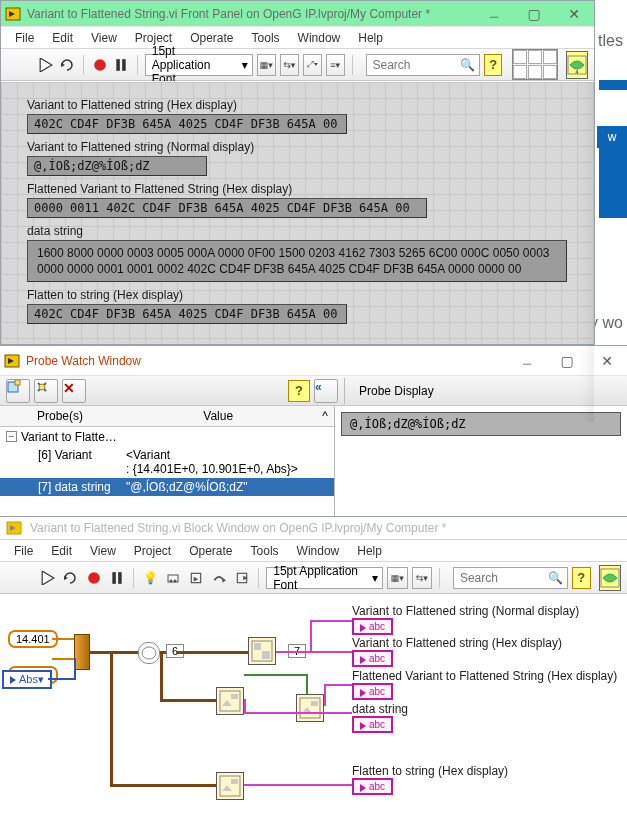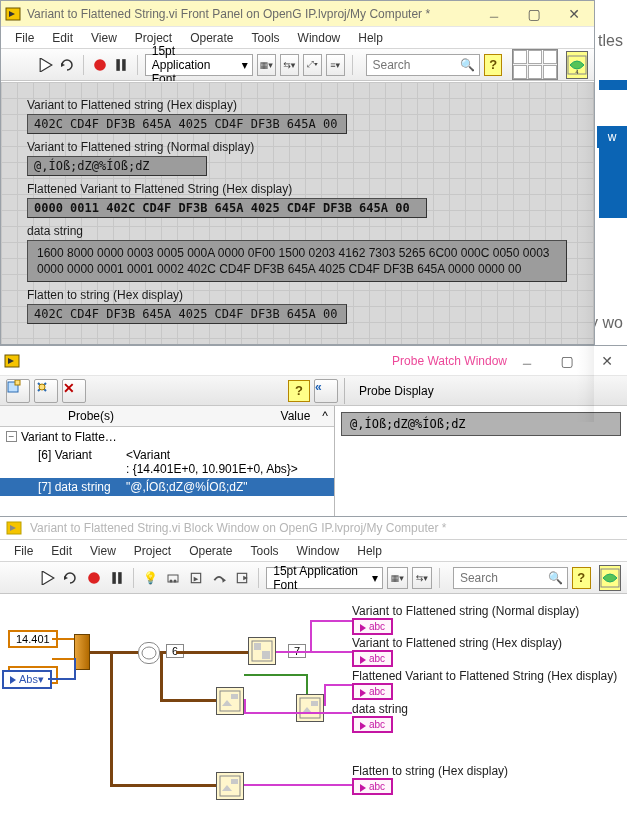--- a/index.html
+++ b/index.html
@@ -1,21 +1,21 @@
 <!DOCTYPE html>
 <html><head>
 <meta charset="utf-8">
 <style>
   * { box-sizing: border-box; font-family: "Segoe UI", Tahoma, sans-serif; }
   html, body { margin: 0; padding: 0; background: #fff; }
   body { width: 627px; font-size: 12px; color: #000; }
 
   
   .win { border: 1px solid #9aa1a8; background: #fff; }
-  .titlebar { display: flex; align-items: center; height: 26px; background: #fef9c3; border-bottom: 1px solid #e6e6e6; padding: 0 0 0 4px; }
+  .titlebar { display: flex; align-items: center; height: 26px; background: #86efac; border-bottom: 1px solid #e6e6e6; padding: 0 0 0 4px; }
   .titlebar .app-icon { width: 16px; height: 16px; margin-right: 6px; display: flex; align-items: center; justify-content: center; }
   .titlebar .title-text { flex: 1; font-size: 12px; color: #6b6b6b; white-space: nowrap; overflow: hidden; }
   .titlebar .wbtns { display: flex; }
   .titlebar .wbtn { width: 40px; height: 26px; display:flex; align-items:center; justify-content:center; color:#555; font-size:14px; }
 
   .menubar { display:flex; gap:2px; height:22px; align-items:center; padding:0 6px; border-bottom:1px solid #d6d6d6; font-size:12px; color:#333; }
   .menubar .menu-item { padding:2px 8px; }
 
   .toolbar { display:flex; align-items:center; height:32px; padding:2px 6px; gap:4px; border-bottom:1px solid #c6c6c6; background:linear-gradient(#fdfdfd,#ececec); }
   .toolbar .tbtn { width:22px; height:24px; border:1px solid transparent; display:flex; align-items:center; justify-content:center; color:#444; border-radius:2px; }
@@ -48,34 +48,34 @@
   .multi { padding:4px 9px; line-height:1.35; }
 
   
   .probe-titlebar { background:#fff; height:30px; }
   .probe-tool { display:flex; align-items:center; height:30px; padding:2px 6px; gap:4px; border-bottom:1px solid #c6c6c6; background:linear-gradient(#f7f7f7,#e5e5e5); }
   .probe-tool .tbtn { border:1px solid #a6a6a6; border-radius:2px; background:linear-gradient(#fff,#e8e8e8); }
   .probe-tool .del { color:#b00; font-weight:bold; font-size:14px; }
   .probe-body { display:flex; }
   .probe-left { width:335px; border-right:1px solid #b9b9b9; }
   .probe-left table { width:100%; border-collapse:collapse; font-size:12px; }
-  .probe-left th { text-align:right; font-weight:normal; border-bottom:1px solid #c6c6c6; padding:3px 6px; background:#f6f6f6; }
+  .probe-left th { text-align:center; font-weight:normal; border-bottom:1px solid #c6c6c6; padding:3px 6px; background:#f6f6f6; }
   .probe-left td { padding:2px 6px; vertical-align:top; white-space:nowrap; }
   .tree-toggle { display:inline-block; width:11px; height:11px; border:1px solid #888; text-align:center; line-height:9px; font-size:10px; color:#555; margin-right:4px; }
   .sel-row td { background:#2f6fb5; color:#fff; }
   .probe-right { flex:1; display:flex; flex-direction:column; }
   .probe-right .val { margin:6px; background:#b2b2b2; border:1px solid #555; padding:4px 8px; font-family:Consolas,monospace; font-size:12px; }
 
   
   .bd-title { color:#b6b6b6; border-bottom:1px solid #d2d2d2; padding:4px 6px 4px 30px; font-size:12px; position:relative; }
   .bd-title .app-icon { position:absolute; left:6px; top:3px; }
   .diagram { background:#fff; padding:20px 8px 30px 8px; min-height:230px; position:relative; }
 
   .const-box { position:absolute; border:2px solid; padding:1px 6px; font-size:11px; background:#fff; }
-  .c-orange { border-color:#d67a00; color:#000; }
+  .c-orange { border-color:#d67a00; color:#000;border-radius:7px; }
   .c-blue { border-color:#2f55b3; color:#2f55b3; }
   .c-blue .tri { display:inline-block; width:0; height:0; border-top:4px solid transparent; border-bottom:4px solid transparent; border-left:6px solid #2f55b3; margin-right:3px; vertical-align:middle; }
 
   .node { position:absolute; border:1px solid #555; background:#fff6cc; width:28px; height:28px; display:flex; align-items:center; justify-content:center; }
   .node.small { width:22px; height:22px; }
   .bundle { position:absolute; width:16px; height:36px; background:linear-gradient(90deg,#e7a33a,#b26a00); border:1px solid #6b4200; }
 
   .ind-box { position:absolute; border:2px solid #c415a3; background:#fff5fb; padding:1px 6px; font-size:10px; color:#c415a3; }
   .ind-box .tri { display:inline-block; width:0; height:0; border-top:4px solid transparent; border-bottom:4px solid transparent; border-left:6px solid #c415a3; margin-right:3px; vertical-align:middle; }
 
@@ -196,21 +196,21 @@
   </div>
 
   <div class="panel-grid-bg">
     <div class="field-label">Variant to Flattened string (Hex display)</div>
     <div class="field-value">402C CD4F DF3B 645A 4025 CD4F DF3B 645A 00</div>
 
     <div class="field-label">Variant to Flattened string (Normal display)</div>
     <div class="field-value" style="min-width:180px;">@,ÍOß;dZ@%ÍOß;dZ</div>
 
     <div class="field-label">Flattened Variant to Flattened String (Hex display)</div>
-    <div class="field-value" style="min-width:400px;font-weight:bold;">0000 0011 402C CD4F DF3B 645A 4025 CD4F DF3B 645A 00</div>
+    <div class="field-value" style="min-width:400px;">0000 0011 402C CD4F DF3B 645A 4025 CD4F DF3B 645A 00</div>
 
     <div class="field-label">data string</div>
     <div class="field-value wide multi">
       <div>1600 8000 0000 0003 0005 000A 0000 0F00 1500 0203 4162 7303 5265 6C00 000C 0050 0003</div>
       <div>0000 0000 0001 0001 0002 402C CD4F DF3B 645A 4025 CD4F DF3B 645A 0000 0000 00</div>
     </div>
 
     <div class="field-label">Flatten to string  (Hex display)</div>
     <div class="field-value">402C CD4F DF3B 645A 4025 CD4F DF3B 645A 00</div>
 
@@ -219,21 +219,21 @@
 </div>
 
 <div class="win" style="width:627px; border-left:none; border-right:none;">
   <div class="titlebar probe-titlebar">
     <span class="app-icon">
       <svg viewBox="0 0 16 16">
           <rect x="1" y="2" width="14" height="12" fill="#f5c400" stroke="#6b5400"></rect>
           <polygon points="4,5 4,11 10,8" fill="#333"></polygon>
         </svg>
     </span>
-    <span class="title-text" style="color:#ec4899;text-align:right;">Probe Watch Window</span>
+    <span class="title-text" style="color:#c2410c;">Probe Watch Window</span>
     <div class="wbtns">
       <div class="wbtn">﹘</div>
       <div class="wbtn">▢</div>
       <div class="wbtn close">✕</div>
     </div>
   </div>
 
   <div class="probe-tool">
     <div class="tbtn" style="width:24px;height:24px;">
       <svg viewBox="0 0 14 14" width="14" height="14">

